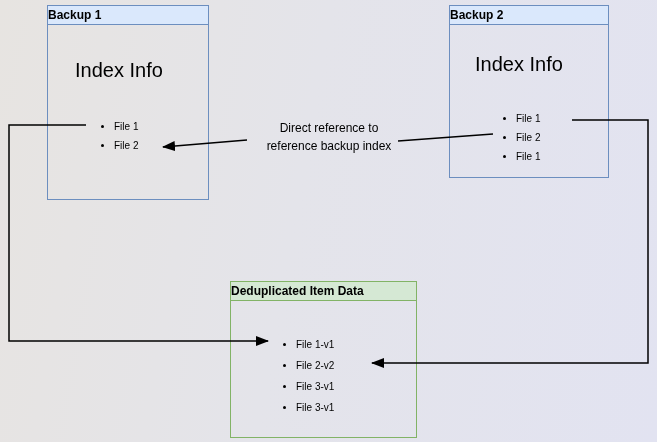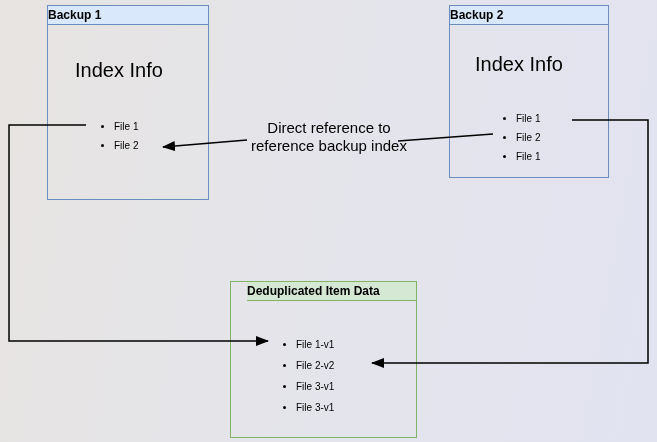--- a/index.html
+++ b/index.html
@@ -14,21 +14,21 @@
   *{box-sizing:border-box;margin:0;padding:0;}
   html,body{width:657px;height:442px;overflow:hidden;}
   body{
     position:relative;
     font-family:"Liberation Sans","DejaVu Sans",sans-serif;
     color:#000;
     background:linear-gradient(100deg,var(--bg-start) 0%,#e4e4ea 45%,var(--bg-end) 100%);
   }
   .box{position:absolute;border:1px solid;background:transparent;}
   .box-blue{border-color:var(--blue-border);}
-  .box-green{border-color:var(--green-border);padding-left:16px;}
+  .box-green{border-color:var(--green-border);}
   .box-header{
     width:100%;height:19px;line-height:18px;
     text-align:left;font-size:12px;font-weight:bold;
     border-bottom:1px solid;
   }
   .box-blue .box-header{background:var(--blue-header-fill);border-color:var(--blue-border);}
   .box-green .box-header{background:var(--green-header-fill);border-color:var(--green-border);}
 
   #backup1{left:47px;top:5px;width:162px;height:195px;}
   #backup2{left:449px;top:5px;width:160px;height:173px;}
@@ -41,21 +41,21 @@
   ul.file-list{position:absolute;list-style:disc outside;padding-left:15px;font-size:10px;}
   #backup1 ul.file-list{left:51px;top:111px;}
   #backup1 ul.file-list li{line-height:19px;}
   #backup2 ul.file-list{left:51px;top:103px;}
   #backup2 ul.file-list li{line-height:19px;}
   #dedup ul.file-list{left:50px;top:52px;}
   #dedup ul.file-list li{line-height:21px;}
 
   #annotation{
     position:absolute;left:229px;top:119px;width:200px;
-    text-align:center;font-size:15px;line-height:18px;
+    text-align:center;font-size:12px;line-height:18px;
   }
 
   #arrow-layer{position:absolute;left:0;top:0;width:657px;height:442px;pointer-events:none;}
   #arrow-layer path.link{fill:none;stroke:var(--arrow-color);stroke-width:1.5;}
   #arrow-layer .head{fill:var(--arrow-color);}
 </style>
 </head>
 <body>
 
 <div class="box box-blue" id="backup1">

